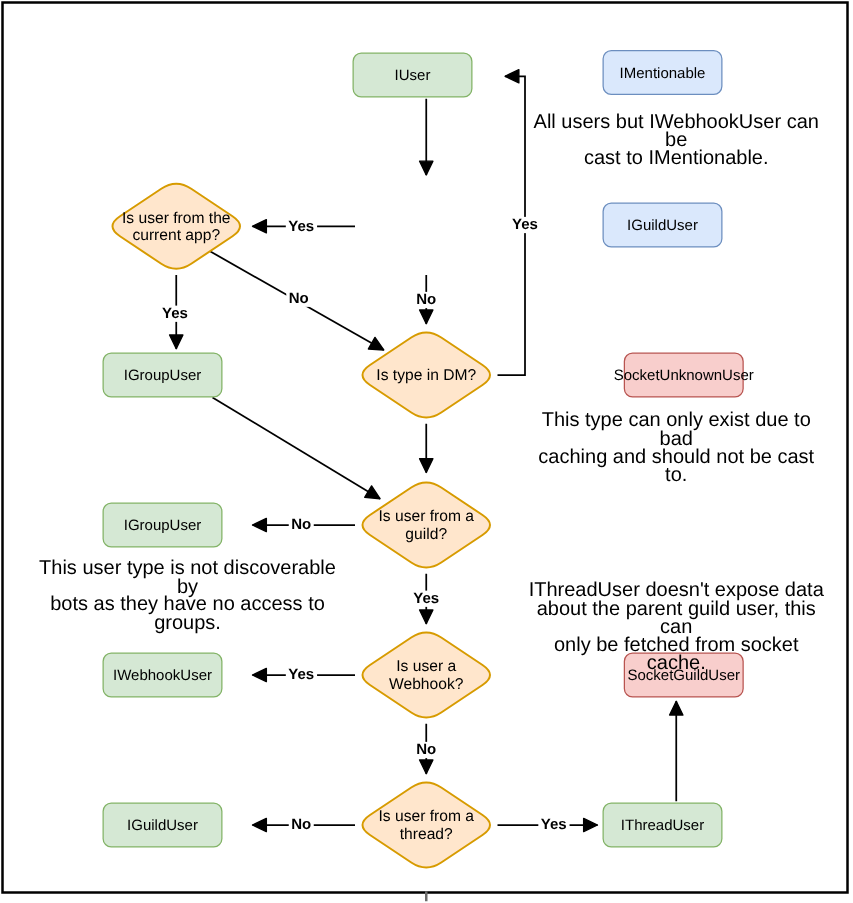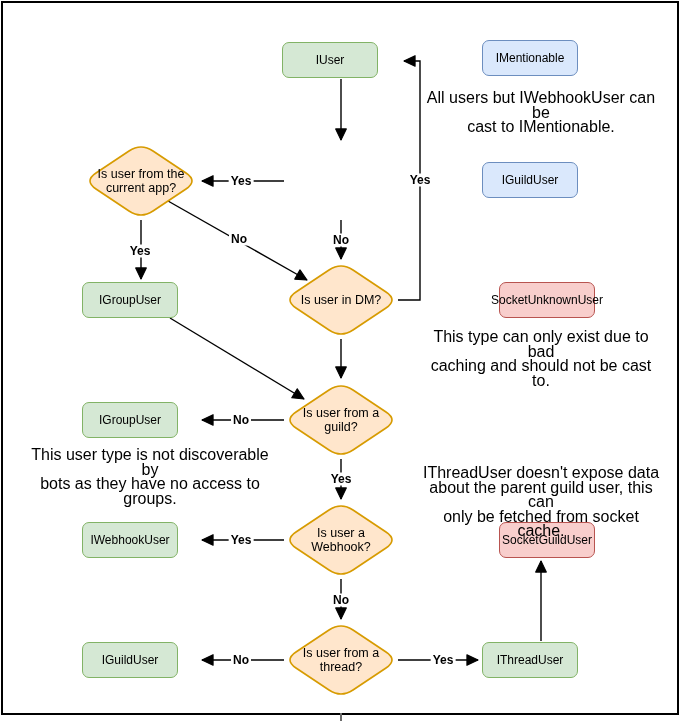--- a/index.html
+++ b/index.html
@@ -104,21 +104,21 @@
     <svg width="114" height="76" viewBox="0 0 114 76">
       <path d="M45,8 Q57,0 69,8 L102,30 Q114,38 102,46 L69,68 Q57,76 45,68 L12,46 Q0,38 12,30 Z"></path>
       </svg>
     <div class="dlabel">Is user from the
 current app?</div>
   </div>
   <div class="diamond" style="left:284px;top:262px">
     <svg width="114" height="76" viewBox="0 0 114 76">
       <path d="M45,8 Q57,0 69,8 L102,30 Q114,38 102,46 L69,68 Q57,76 45,68 L12,46 Q0,38 12,30 Z"></path>
       </svg>
-    <div class="dlabel">Is user in DM?</div>
+    <div class="dlabel">Is type in DM?</div>
   </div>
   <div class="diamond" style="left:284px;top:382px">
     <svg width="114" height="76" viewBox="0 0 114 76">
       <path d="M45,8 Q57,0 69,8 L102,30 Q114,38 102,46 L69,68 Q57,76 45,68 L12,46 Q0,38 12,30 Z"></path>
       </svg>
     <div class="dlabel">Is user from a
 guild?</div>
   </div>
   <div class="diamond" style="left:284px;top:502px">
     <svg width="114" height="76" viewBox="0 0 114 76">

